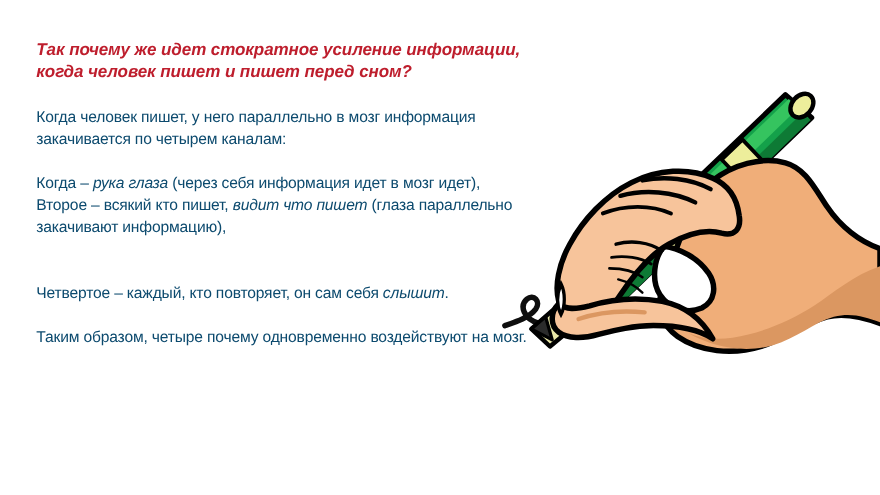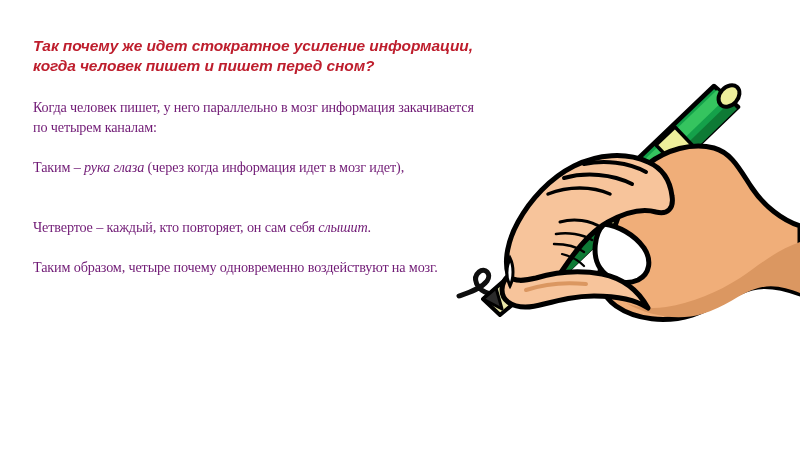--- a/index.html
+++ b/index.html
@@ -28,26 +28,25 @@
     color: #BE1E2D;
     font-weight: bold;
     font-style: italic;
     font-size: 15.5px;
     line-height: 19.5px;
     margin: 0 0 0 0;
     letter-spacing: -0.1px;
   }
 
   .para {
-    color: #701a75;
+    color: #0c4a6e;
     font-size: 14.2px;
     line-height: 20px;
     margin: 0;
     letter-spacing: -0.15px;
-    font-family: Liberation Serif, serif;
   }
   .para em { font-style: italic; }
 
   .gap-lg { height: 22px; }
   .gap-md { height: 20px; }
 
   
   #illustration {
     position: absolute;
     left: 452px;
@@ -68,23 +67,26 @@
 
     <div class="gap-lg"></div>
 
     <p class="para">
       <span>Когда человек пишет, у него параллельно в мозг информация закачивается по четырем каналам:</span>
     </p>
 
     <div class="gap-md"></div>
 
     <p class="para">
-      <span>Таким – </span><em>рука глаза</em><span> (через когда информация идет в мозг идет),</span>
+      <span>Когда – </span><em>рука глаза</em><span> (через себя информация идет в мозг идет),</span>
     </p>
 
+    <p class="para">
+      <span>Второе – всякий кто пишет, </span><em>видит что пишет</em><span> (глаза параллельно закачивают информацию),</span>
+    </p>
 
     <div class="gap-md"></div>
 
 
     <div class="gap-md"></div>
 
     <p class="para">
       <span>Четвертое – каждый, кто повторяет, он сам себя </span><em>слышит</em><span>.</span>
     </p>
 

